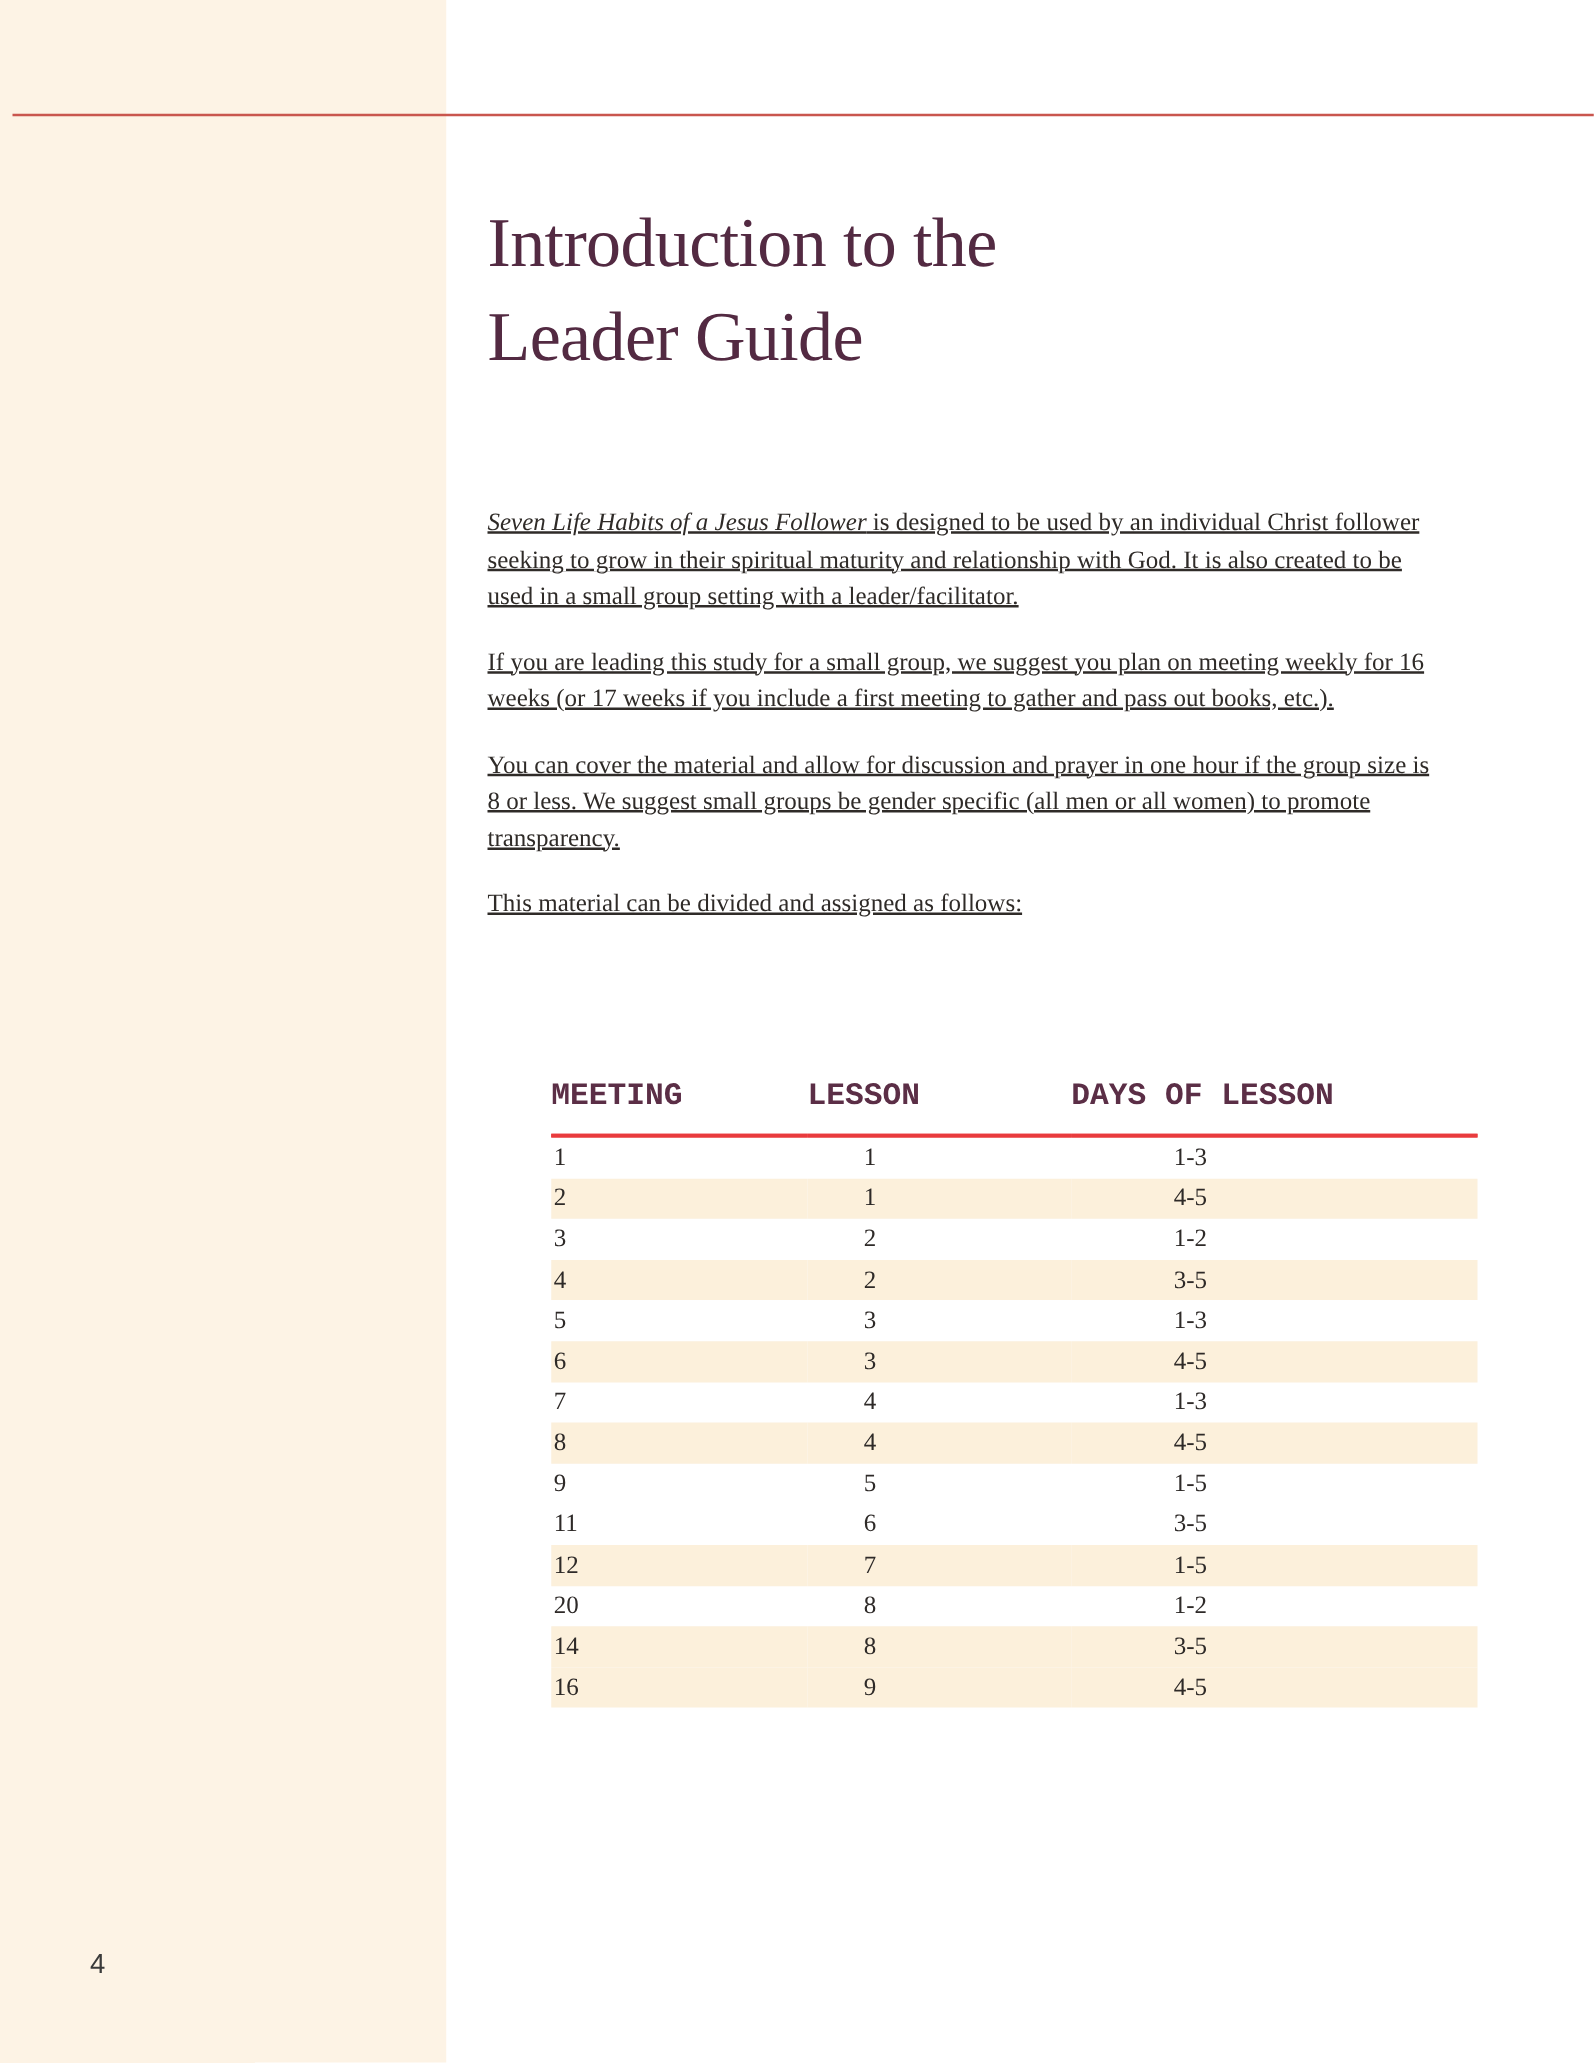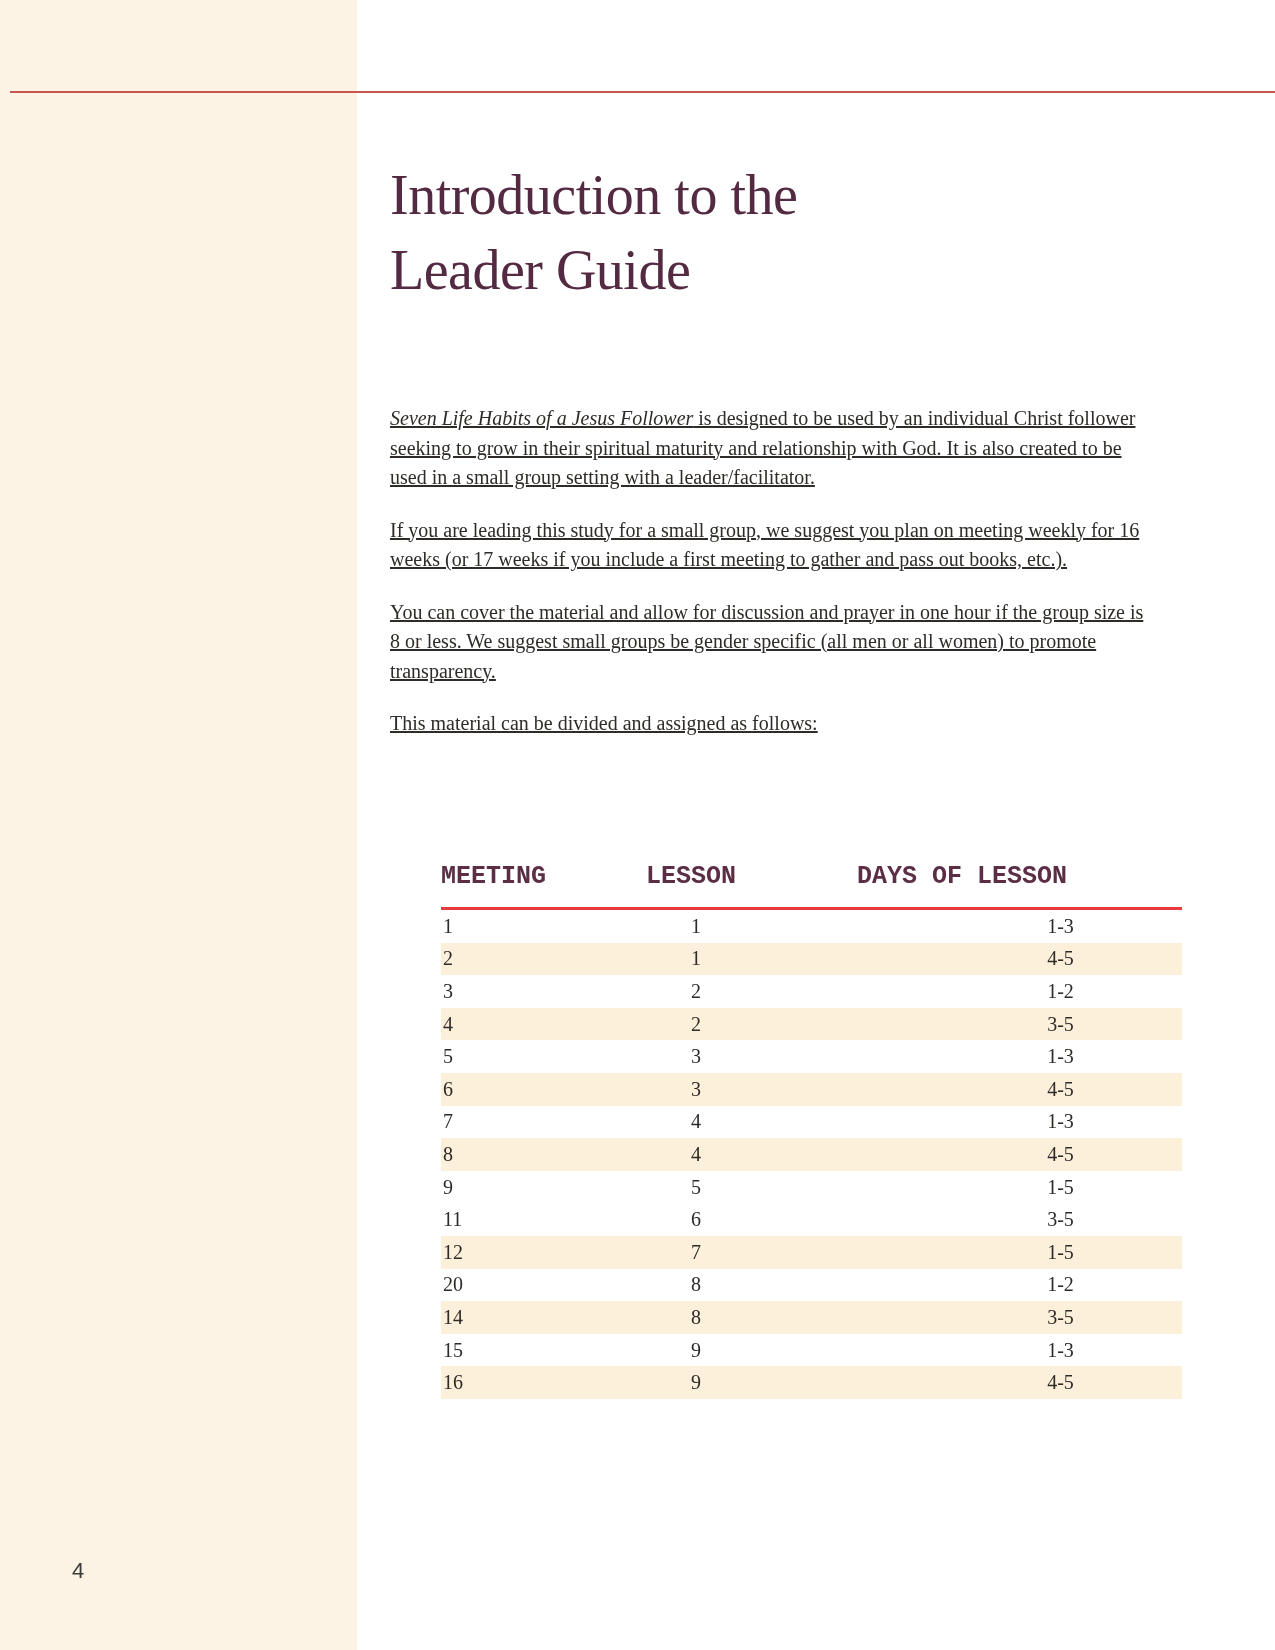--- a/index.html
+++ b/index.html
@@ -75,21 +75,21 @@
   .schedule td {
     font-family: "Liberation Serif", serif;
     font-size: 20px;
     color: #2e2a28;
     height: 32.6px;
     padding: 0;
     vertical-align: middle;
   }
   .schedule td.col0 { padding-left: 2px; }
   .schedule td.col1 { padding-left: 45px; }
-  .schedule td.col2 { padding-left: 82px; text-align: center; }
+  .schedule td.col2 { padding-left: 82px; }
   .schedule tr.striped td { background: #fcf0db; }
 </style>
 </head>
 <body>
 
 <div class="page">
 
   <div class="left-panel"></div>
 
   <div class="top-rule"></div>
@@ -176,25 +176,20 @@
           <tr>
             <td class="col0">20</td>
             <td class="col1">8</td>
             <td class="col2">1-2</td>
           </tr>
           <tr class="striped">
             <td class="col0">14</td>
             <td class="col1">8</td>
             <td class="col2">3-5</td>
           </tr>
-          <tr>
-            <td class="col0">15</td>
-            <td class="col1">9</td>
-            <td class="col2">1-3</td>
-          </tr>
           <tr class="striped">
             <td class="col0">16</td>
             <td class="col1">9</td>
             <td class="col2">4-5</td>
           </tr>
         </tbody>
     </table>
   </div>
 
   <div class="page-number">4</div>

